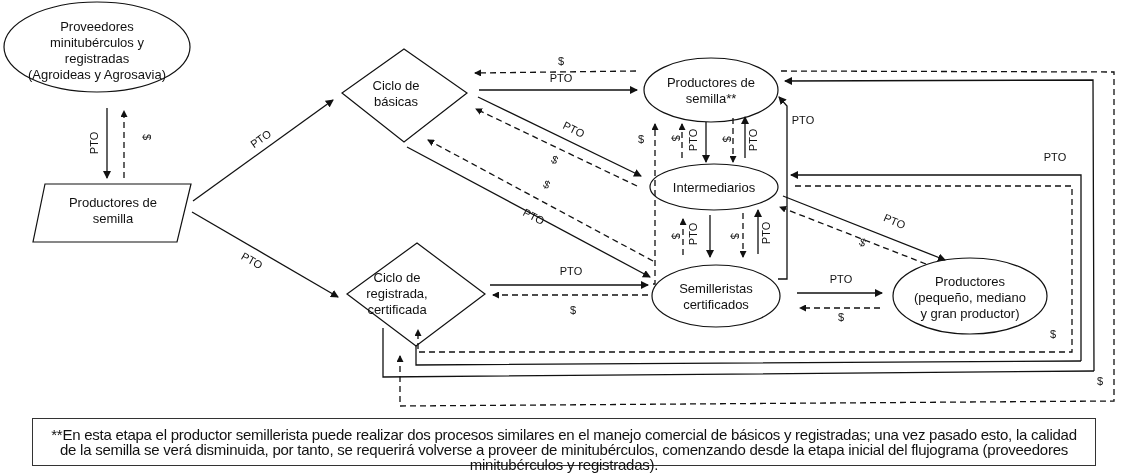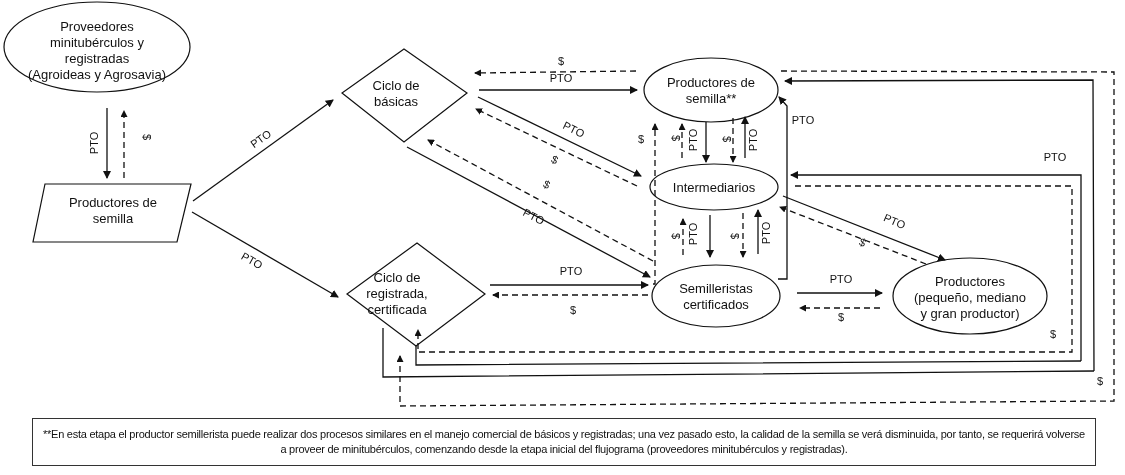--- a/index.html
+++ b/index.html
@@ -7,21 +7,21 @@
     svg#diagram { position:absolute; left:0; top:0; }
     svg text { font-family:"Liberation Sans", sans-serif; fill:#111; }
     .node-text { font-size:13px; text-anchor:middle; }
     .lbl { font-size:11px; }
     .solid { stroke:#111; stroke-width:1.3; fill:none; }
     .dash { stroke:#111; stroke-width:1.3; fill:none; stroke-dasharray:6,4; }
     .shape { stroke:#111; stroke-width:1.2; fill:#fff; }
     #note {
       position:absolute; left:32px; top:418px; width:1064px; height:48px;
       border:1.5px solid #333; box-sizing:border-box;
-      font-size:11px; line-height:15px; text-align:center;
+      font-size:15px; line-height:15px; text-align:center;
       padding:8px 10px 0 10px; font-family:"Liberation Sans", sans-serif;
       letter-spacing:-0.25px;
     }
   </style>
 </head>
 <body>
 
 <svg id="diagram" width="1125" height="475" viewBox="0 0 1125 475">
   <defs>
     <marker id="arr" markerWidth="8" markerHeight="8" refX="7" refY="4" orient="auto" markerUnits="userSpaceOnUse">

